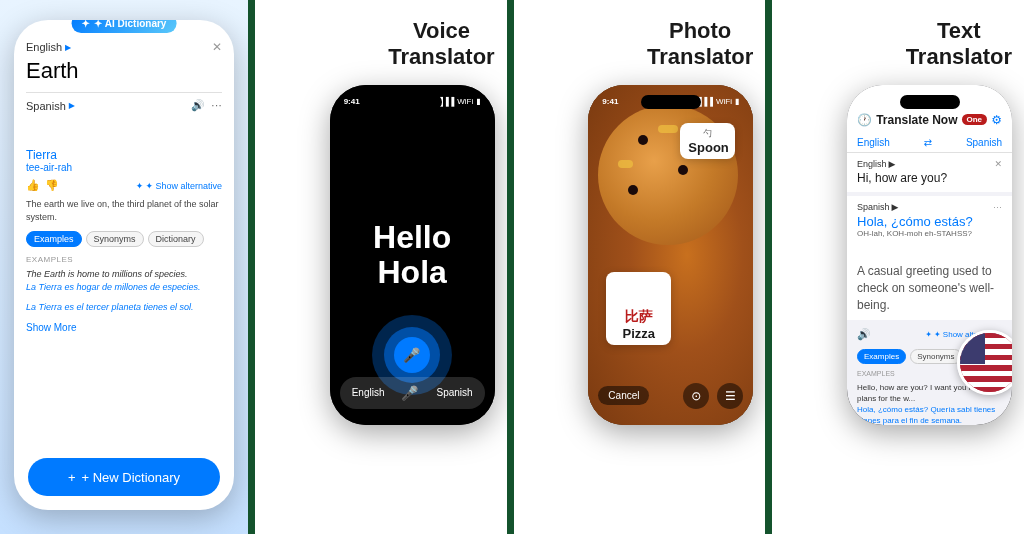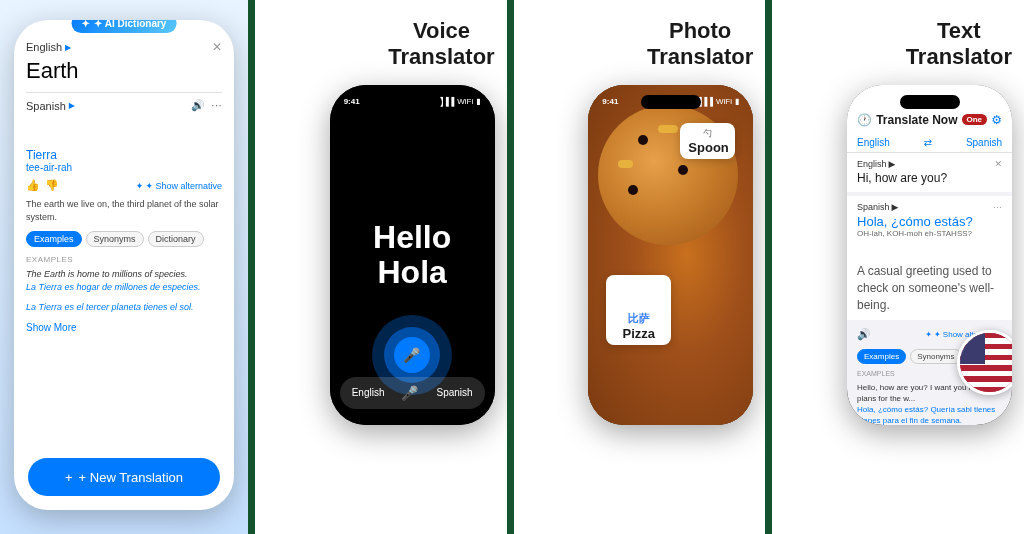--- a/index.html
+++ b/index.html
@@ -422,22 +422,22 @@
       width: 55px;
     }
 
     .label-box-pizza {
       bottom: 80px;
       left: 18px;
       width: 65px;
     }
 
     .label-chinese {
-      font-size: 11px;
-      color: #3b82f6;
+      font-size: 14px;
+      color: #b91c1c;
       font-weight: 600;
       margin-top: 32px;
     }
 
     .label-english {
       font-size: 13px;
       color: #1a1a1a;
       font-weight: 600;
     }
 
@@ -772,21 +772,21 @@
 
       <div class="example-block">
         <div class="example-es">La Tierra es el tercer planeta tienes el sol.</div>
       </div>
 
       <div class="show-more">Show More</div>
     </div>
 
     <button class="new-translation-btn">
       <span>+</span>
-      <span>+ New Translation</span>
+      <span>+ New Dictionary</span>
     </button>
   </div>
 </div>
 
 <div class="panel">
   <div class="panel-title">Voice<br>Translator</div>
 
   <div class="phone-mockup">
     <div class="phone-notch"></div>
     <div class="phone-status-bar">
@@ -849,20 +849,27 @@
       <div class="label-box label-box-spoon">
         <div class="label-icon">勺</div>
         <div class="label-english">Spoon</div>
       </div>
 
       <div class="label-box label-box-pizza">
         <div class="label-chinese">比萨</div>
         <div class="label-english">Pizza</div>
       </div>
 
+      <div class="cancel-bar">
+        <div class="cancel-btn">Cancel</div>
+        <div class="photo-actions">
+          <div class="photo-action-btn">⊙</div>
+          <div class="photo-action-btn">☰</div>
+        </div>
+      </div>
     </div>
   </div>
 </div>
 
 <div class="panel">
   <div class="panel-title">Text<br>Translator</div>
 
   <div class="phone-mockup" style="position:relative;">
     <div class="phone-notch"></div>
 

